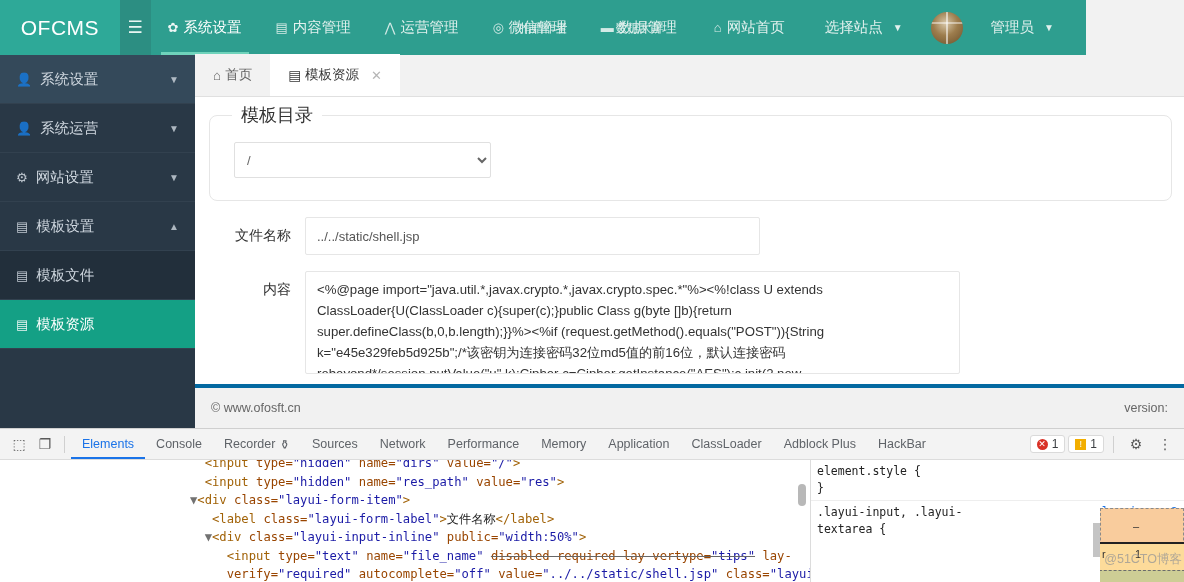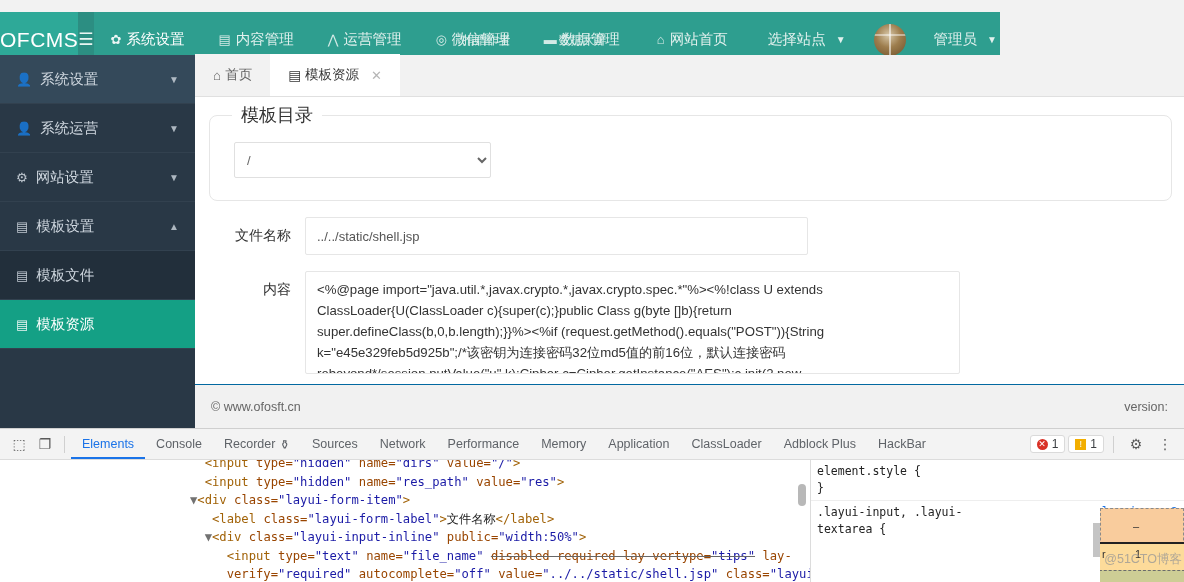--- a/index.html
+++ b/index.html
@@ -13,22 +13,22 @@
   #app { position: relative; width: 1184px; height: 582px; }
 
   
   .page-area {
     position: absolute; left: 0; top: 0; width: 1184px; height: 428px;
     background: #f2f2f2; overflow: hidden;
   }
 
   
   .hdr {
-    position: absolute; left: 0; top: 0; width: 1000px; height: 55px;
-    background: #2e9e8f; display: flex; align-items: stretch; margin-top: 12px;
+    position: absolute; left: 0; top: 0; width: 1086px; height: 55px;
+    background: #2e9e8f; display: flex; align-items: stretch;
   }
   .hdr-logo {
     width: 195px; height: 55px; background: #2ea998;
     display: flex; align-items: center; justify-content: center;
     color: #fff; font-size: 21px; letter-spacing: .5px;
   }
   .hdr-collapse {
     width: 50px; display: flex; align-items: center; justify-content: center;
     background: #2c8e82; color: #e9f5f2; font-size: 17px;
   }
@@ -120,34 +120,34 @@
     width: 257px; height: 36px; font-size: 13px; color: #666;
     border: 1px solid #e0e0e0; border-radius: 2px; background: #fff;
     padding: 0 8px; font-family: "Liberation Sans", sans-serif;
   }
   .form-row { display: flex; align-items: flex-start; margin-top: 16px; }
   .form-label {
     width: 110px; text-align: right; padding-right: 14px;
     font-size: 14px; color: #333; line-height: 36px; flex: none;
   }
   .txt-input {
-    width: 503px; height: 38px; border: 1px solid #e6e6e6; border-radius: 2px;
+    width: 455px; height: 38px; border: 1px solid #e6e6e6; border-radius: 2px;
     padding: 0 11px; font-size: 13px; color: #555; background: #fff;
     font-family: "Liberation Sans", sans-serif;
   }
   .code-area {
     width: 655px; height: 103px; border: 1px solid #e6e6e6; border-radius: 2px;
     padding: 7px 11px; font-size: 13.2px; color: #333; line-height: 21px;
     background: #fff; resize: none; overflow: hidden;
     font-family: "Liberation Sans", sans-serif;
     word-break: break-word;
   }
   .footer {
     position: absolute; left: 195px; top: 384px; width: 989px; height: 44px;
-    background: #f1f1f1; border-top: 1px solid #0369a1;
+    background: #f1f1f1; border-top: 4px solid #0369a1;
     display: flex; align-items: center; justify-content: space-between;
     padding: 0 16px; font-size: 12.5px; color: #666;
   }
 
   
   .dt {
     position: absolute; left: 0; top: 428px; width: 1184px; height: 154px;
     background: #ffffff; border-top: 1px solid #cfcfcf;
     font-family: "DejaVu Sans Mono", "Liberation Mono", monospace;
   }

